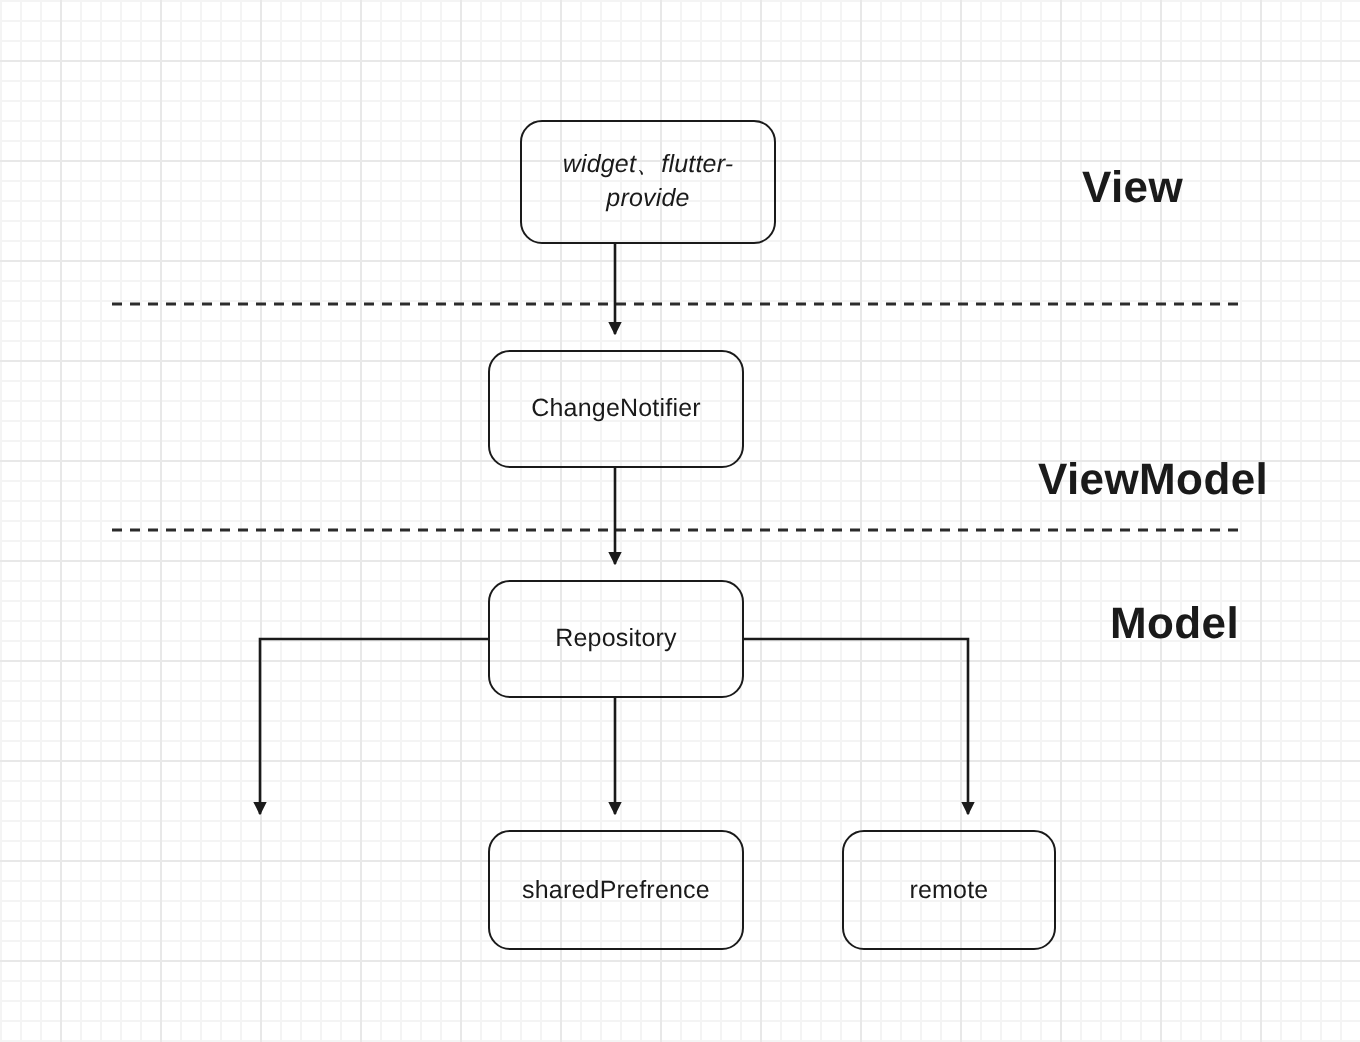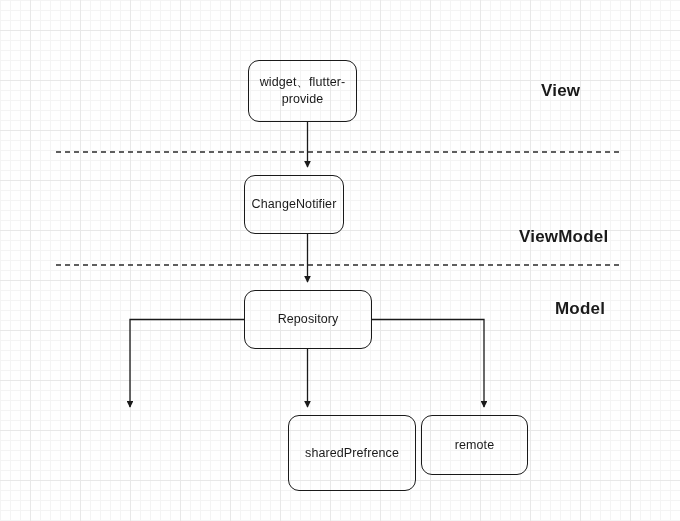--- a/index.html
+++ b/index.html
@@ -40,21 +40,21 @@
     justify-content: center;
     text-align: center;
     color: #1a1a1a;
     font-size: 12.5px;
     line-height: 1.35;
     letter-spacing: 0.1px;
   }
   .node span { display: block; padding: 0 6px; }
   .layer-label {
     position: absolute;
-    font-size: 17px;
+    font-size: 22px;
     font-weight: bold;
     color: #1a1a1a;
     letter-spacing: 0.2px;
     white-space: nowrap;
   }
 </style>
 </head>
 <body>
 
 <div id="canvas">
@@ -73,34 +73,34 @@
 
     <g fill="none" stroke="#1a1a1a" stroke-width="1.3">
       <path d="M 307.5 122 L 307.5 167" marker-end="url(#arrow)"></path>
       <path d="M 307.5 234 L 307.5 282" marker-end="url(#arrow)"></path>
       <path d="M 244 319.5 L 130 319.5 L 130 407" marker-end="url(#arrow)"></path>
       <path d="M 307.5 349 L 307.5 407" marker-end="url(#arrow)"></path>
       <path d="M 372 319.5 L 484 319.5 L 484 407" marker-end="url(#arrow)"></path>
     </g>
   </svg>
 
-  <div class="node" style="left:248px; top:60px; width:109px; height:62px;">
+  <div class="node" style="left:260px; top:60px; width:128px; height:62px;font-style:italic;">
     <span>widget、flutter-provide</span>
   </div>
 
-  <div class="node" style="left:244px; top:175px; width:100px; height:59px;">
+  <div class="node" style="left:244px; top:175px; width:128px; height:59px;">
     <span>ChangeNotifier</span>
   </div>
 
   <div class="node" style="left:244px; top:290px; width:128px; height:59px;text-align:center;">
     <span>Repository</span>
   </div>
 
 
-  <div class="node" style="left:244px; top:415px; width:128px; height:76px;margin-left:44px;">
+  <div class="node" style="left:244px; top:415px; width:128px; height:60px;">
     <span>sharedPrefrence</span>
   </div>
 
   <div class="node" style="left:421px; top:415px; width:107px; height:60px;">
     <span>remote</span>
   </div>
 
   <div class="layer-label" style="left:541px; top:81px;">View</div>
 
   <div class="layer-label" style="left:519px; top:195px;margin-top:32px;">ViewModel</div>

